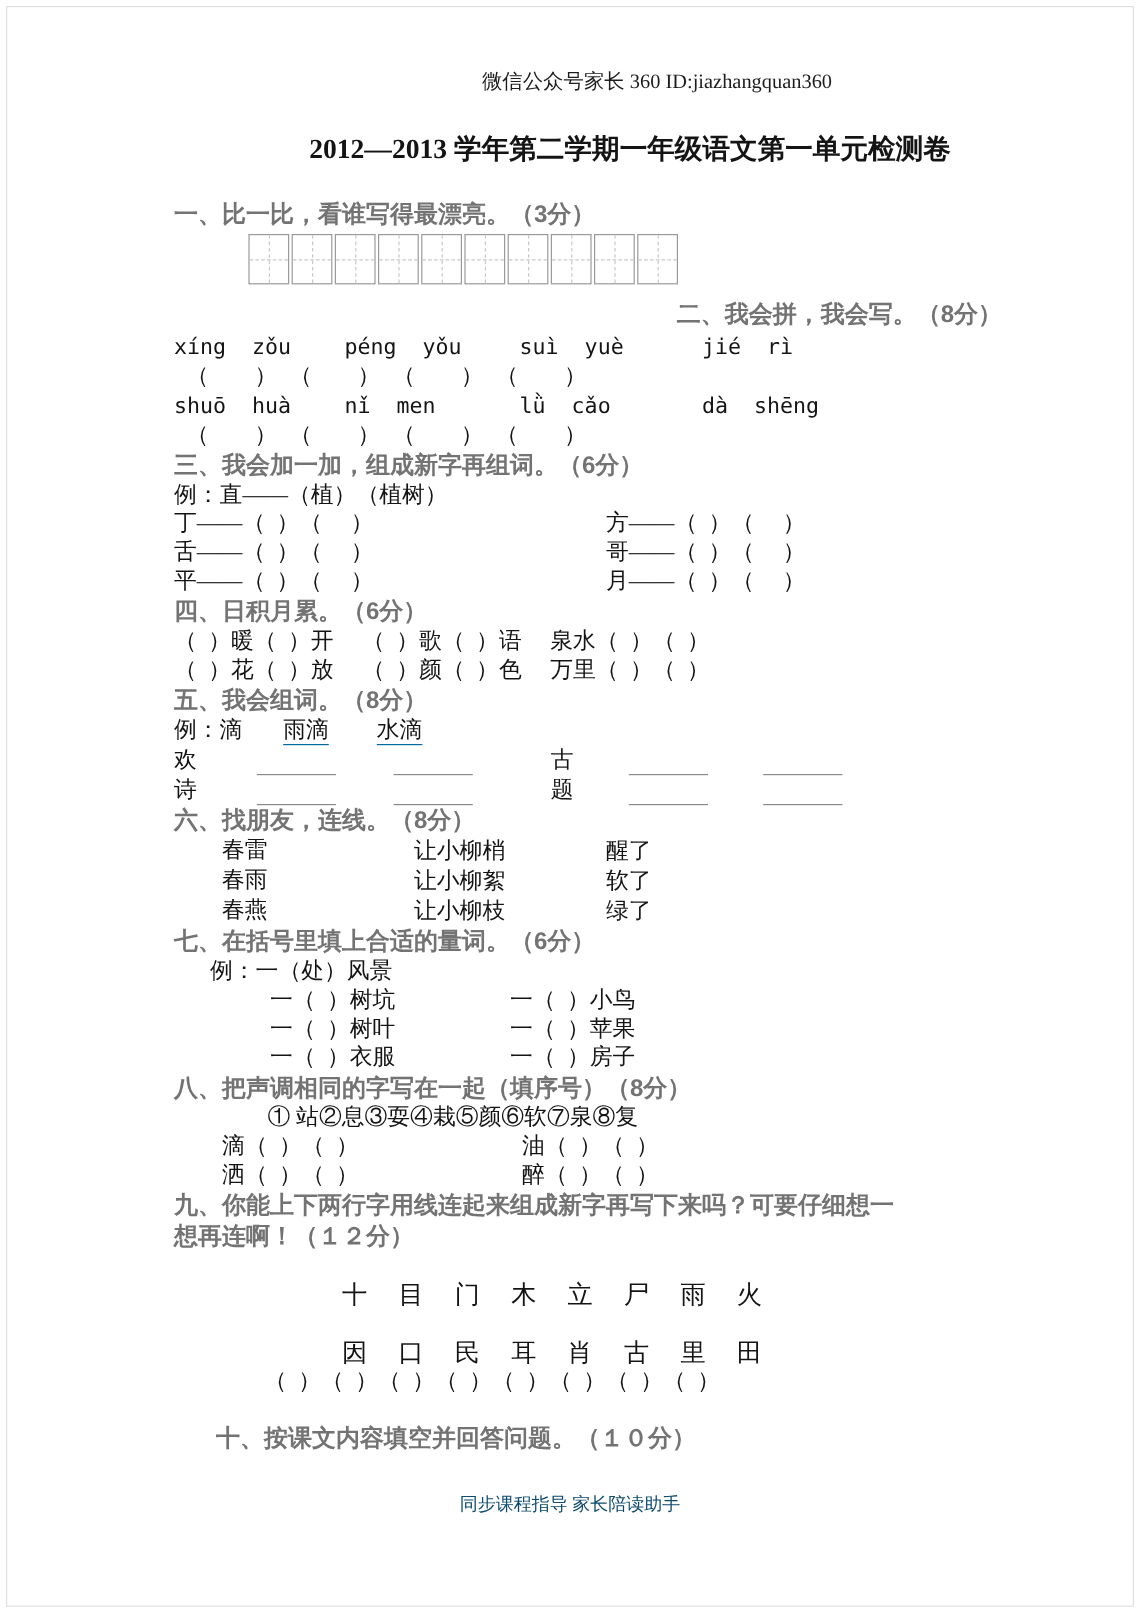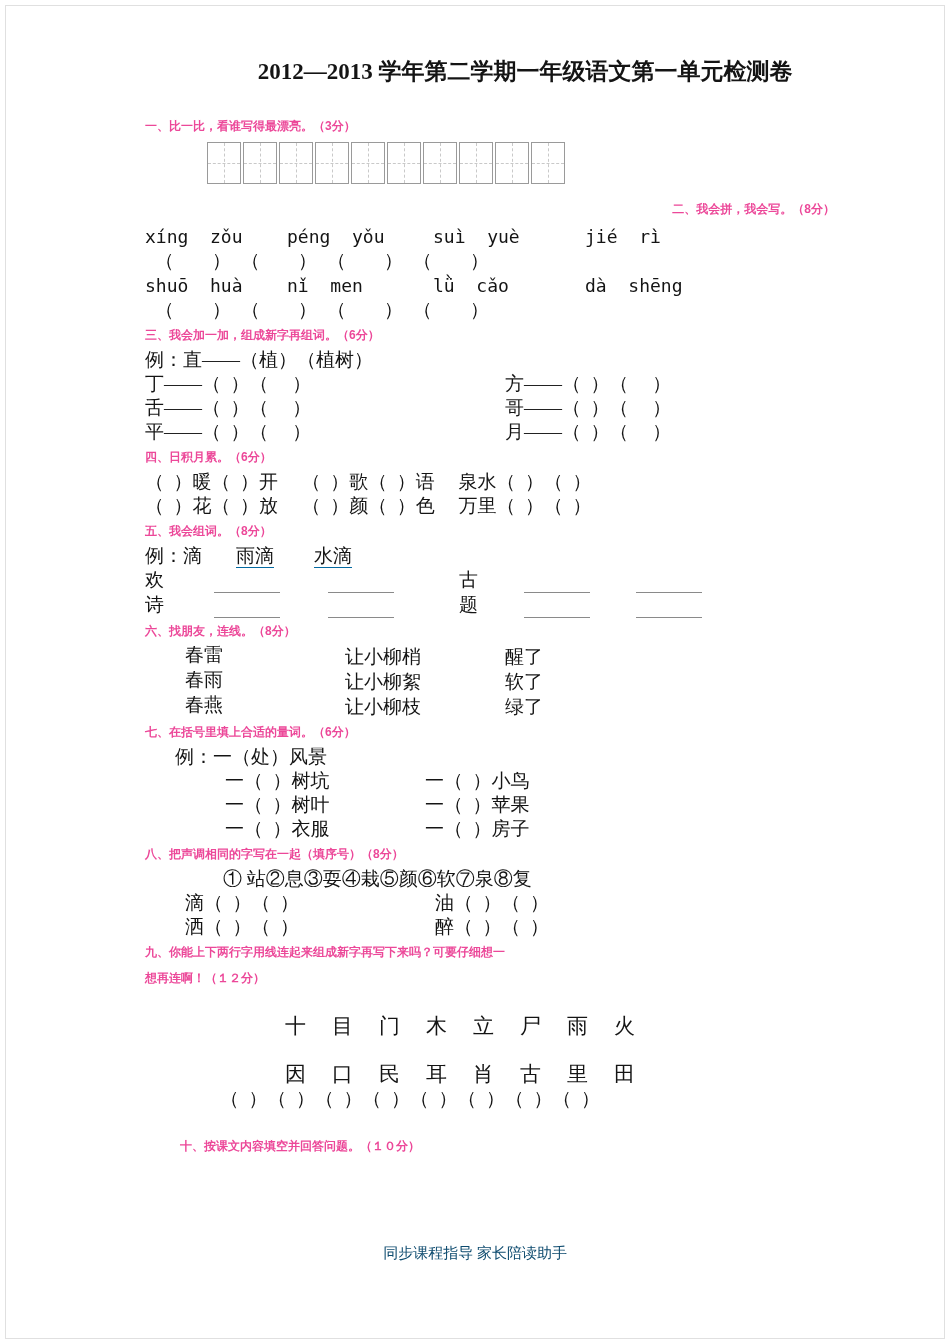--- a/index.html
+++ b/index.html
@@ -7,21 +7,21 @@
   .page {
     position:relative; width:950px; height:1344px; background:#fff;
     font-family:"Liberation Serif", serif; color:#141414; overflow:hidden;
   }
   .page-border { position:absolute; inset:5px; border:1px solid #e0e0e0; pointer-events:none; }
   .content { padding:56px 0 0 145px; width:835px; }
 
   .header-note { text-align:center; font-size:17px; color:#1c1c1c; width:805px; margin-bottom:30px; }
   .doc-title { text-align:center; font-size:23px; font-weight:700; width:760px; margin-bottom:26px; }
 
-  .sec-heading { font-family:"Liberation Sans", sans-serif; font-weight:700; font-size:12px; line-height:26px; color:#ec4899; }
+  .sec-heading { font-family:"Liberation Sans", sans-serif; font-weight:700; font-size:20px; line-height:26px; color:#737373; }
   .line { font-size:19px; line-height:24px; }
   .pre { white-space:pre; }
 
   
   .grid-row { display:flex; margin:3px 0 12px 62px; }
   .gcell { position:relative; width:34px; height:42px; border:1px solid #9a9a9a; margin-right:2px; background:#fff; }
   .gcell::before { content:""; position:absolute; left:50%; top:0; bottom:0; border-left:1px dashed #c9c9c9; }
   .gcell::after  { content:""; position:absolute; top:50%; left:0; right:0; border-top:1px dashed #c9c9c9; }
 
   
@@ -60,20 +60,21 @@
   .mb2 { margin-bottom:2px;text-align:right; }
   .mt4 { margin-top:22px; } .mt22 { margin-top:22px; }
 </style>
 </head>
 <body>
 
 <div class="page">
   <div class="page-border"></div>
   <div class="content">
 
+    <div class="header-note">微信公众号家长 360 ID:jiazhangquan360</div>
 
     <div class="doc-title">2012—2013 学年第二学期一年级语文第一单元检测卷</div>
 
     <div class="sec-heading">一、比一比，看谁写得最漂亮。（3分）</div>
     <div class="grid-row">
       <div class="gcell"></div>
       <div class="gcell"></div>
       <div class="gcell"></div>
       <div class="gcell"></div>
       <div class="gcell"></div>

